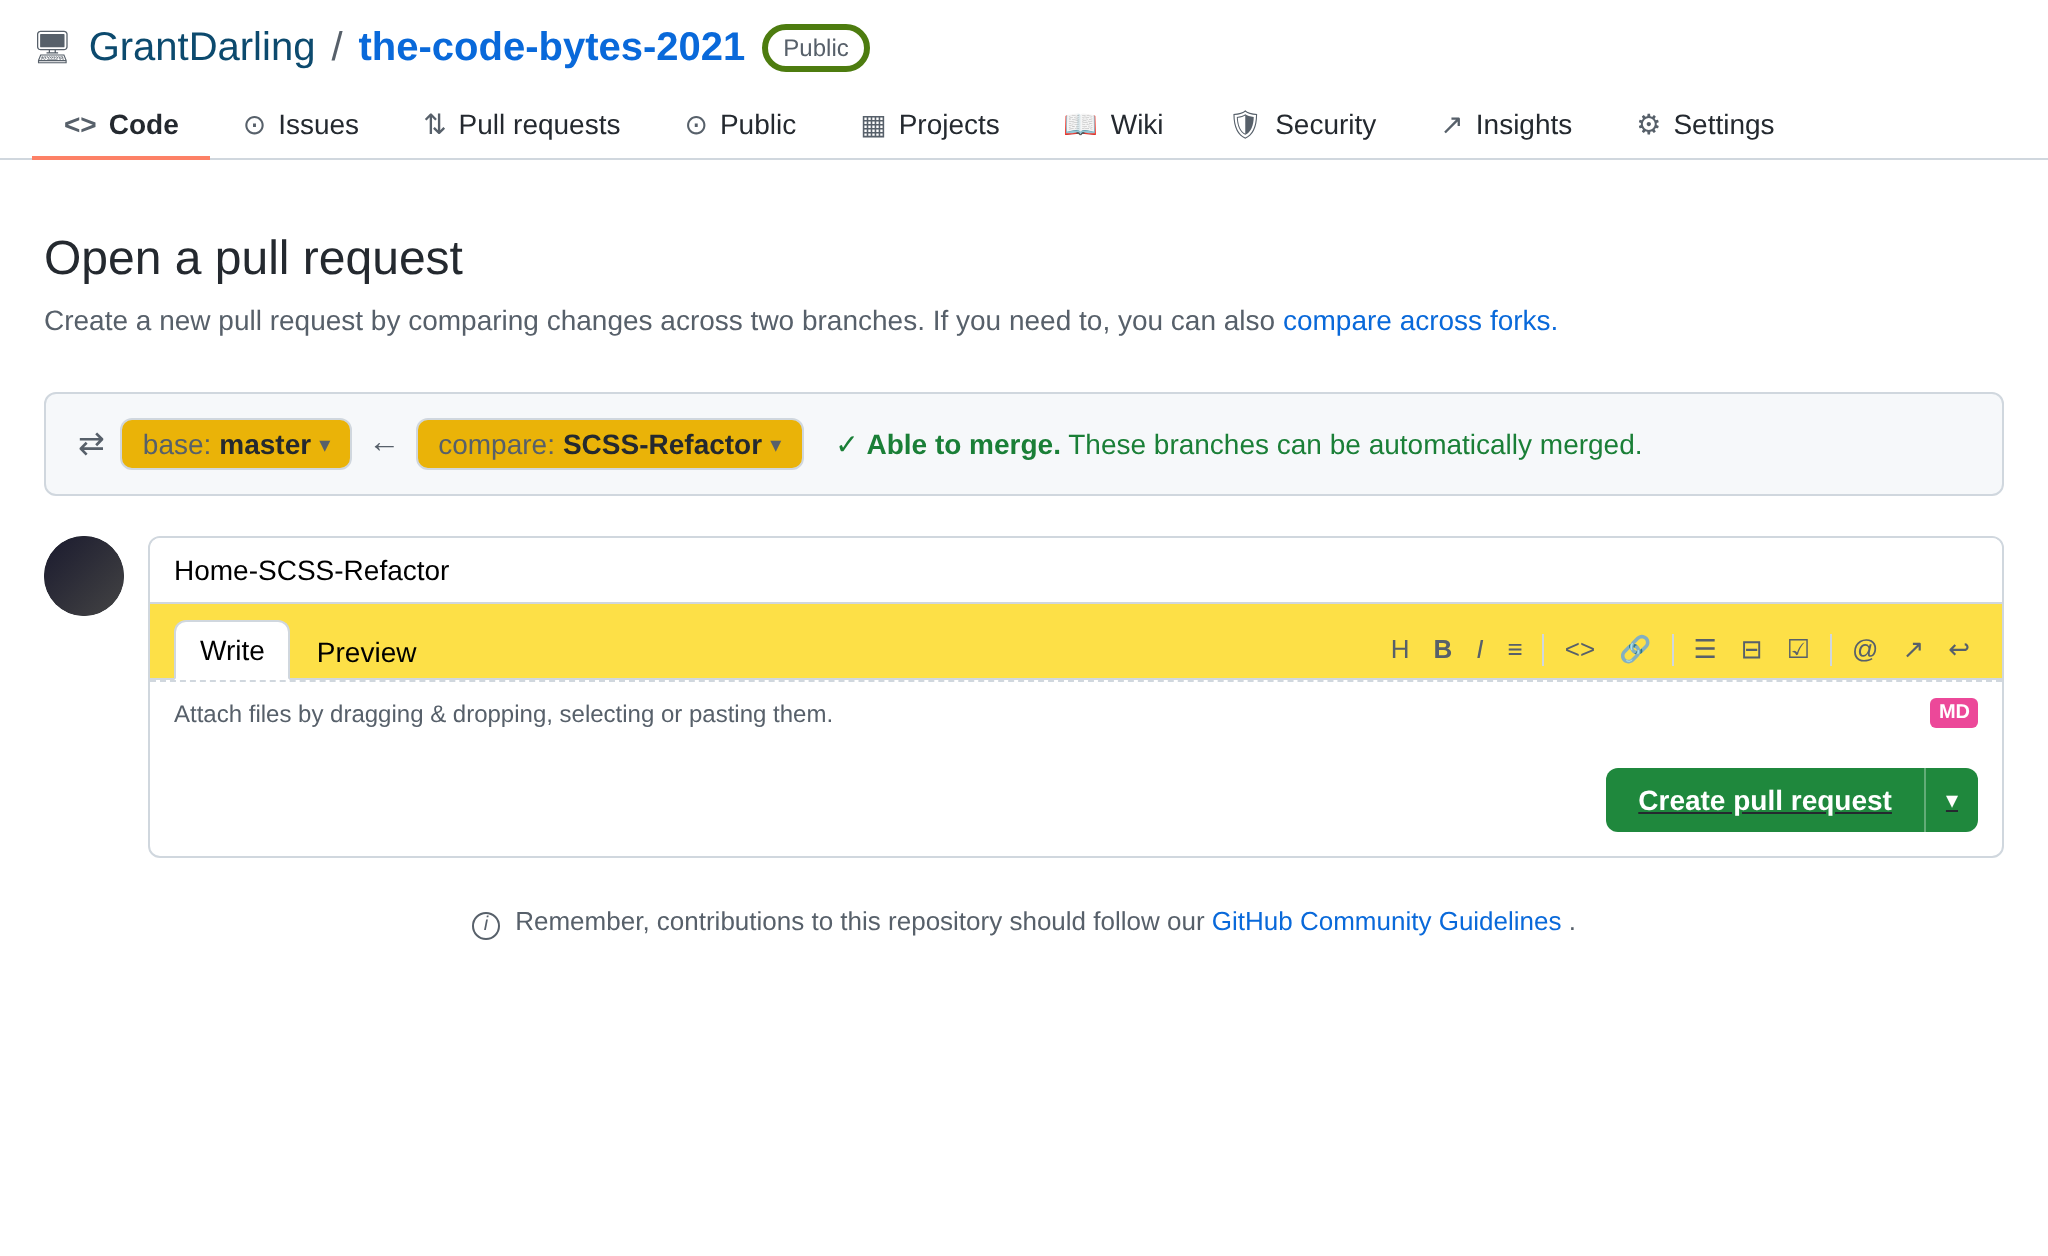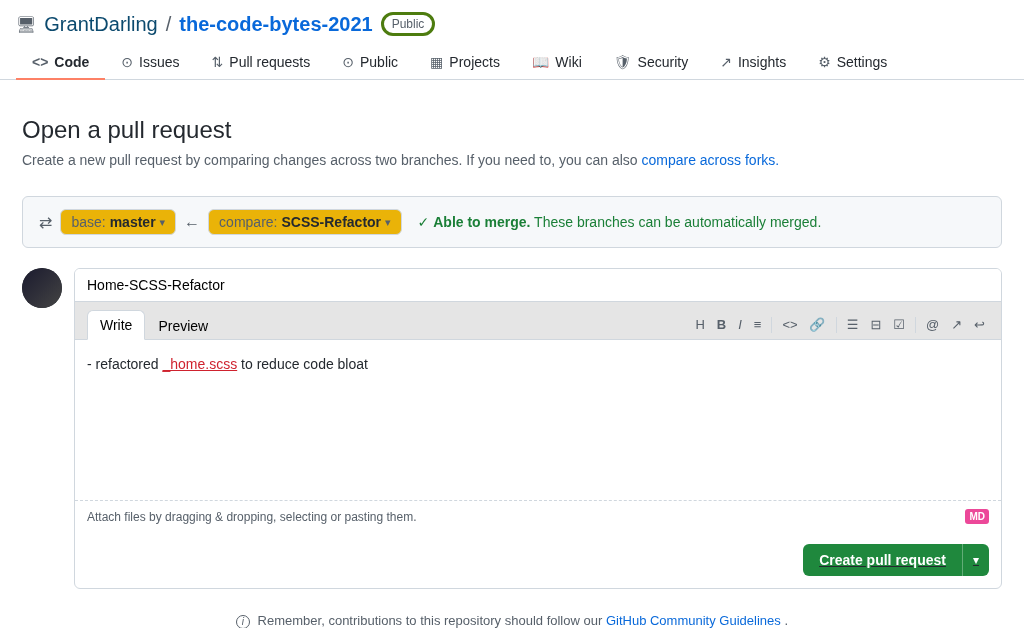--- a/index.html
+++ b/index.html
@@ -189,21 +189,21 @@
       font-size: 14px;
       outline: none;
       font-family: inherit;
     }
 
     .editor-tabs {
       display: flex;
       align-items: center;
       padding: 8px 12px 0;
       border-bottom: 1px solid #d0d7de;
-      background: #e5e5e5;
+      background: #fde047;
       justify-content: space-between;
     }
     .editor-tab {
       padding: 6px 12px;
       border: 1px solid transparent;
       border-bottom: none;
       cursor: pointer;
       font-size: 14px;
       background: none;
       margin-bottom: -1px;
@@ -450,25 +450,20 @@
           <button class="toolbar-btn">⊟</button>
           <button class="toolbar-btn">☑</button>
           <div class="toolbar-sep"></div>
           <button class="toolbar-btn">@</button>
           <button class="toolbar-btn">↗</button>
           <button class="toolbar-btn">↩</button>
         </div>
       </div>
 
       
-      <div class="editor-body">
-        <div class="editor-content-text">
-          - refactored <span class="filename">_home.scss</span> to reduce code bloat
-        </div>
-      </div>
 
       
       <div class="editor-footer">
         <span>Attach files by dragging &amp; dropping, selecting or pasting them.</span>
         <span class="md-badge">MD</span>
       </div>
 
       
       <div class="submit-row">
         <button class="btn-create">Create pull request</button>

